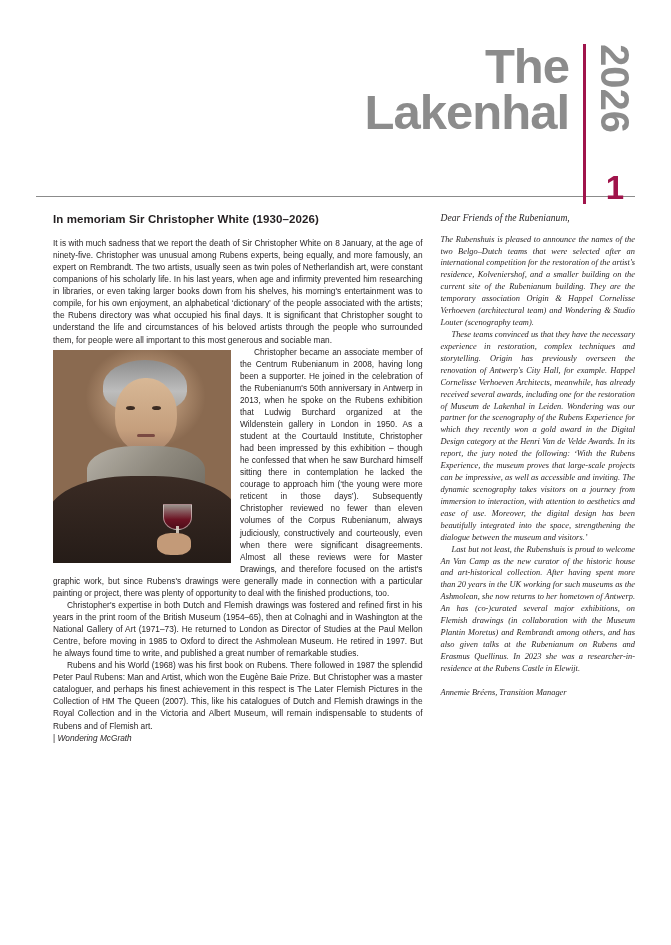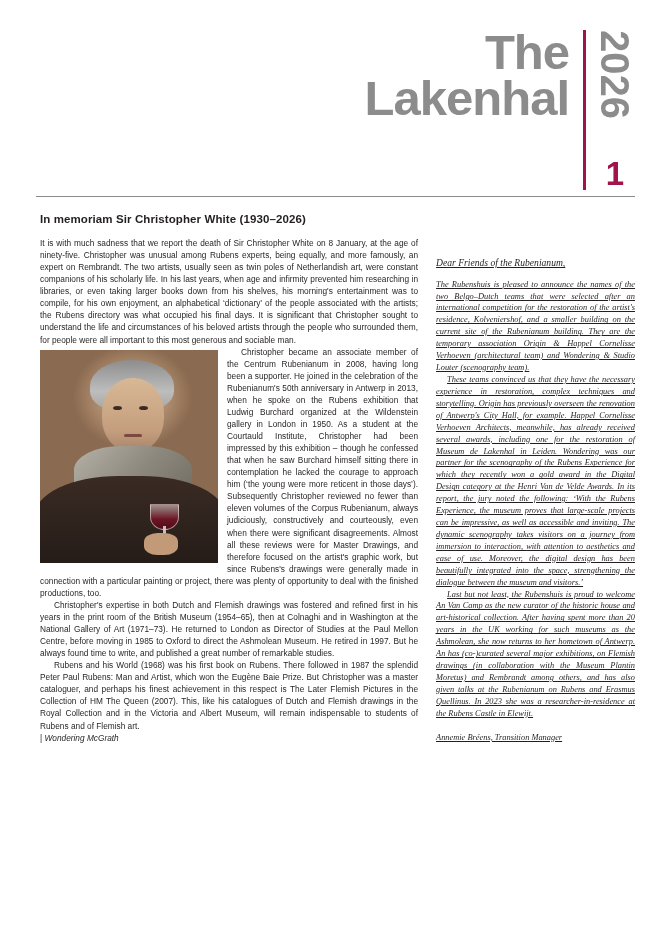--- a/index.html
+++ b/index.html
@@ -17,21 +17,21 @@
     position: relative;
     width: 671px;
     height: 945px;
     padding: 0;
   }
 
   
   .masthead {
     position: relative;
     height: 196px;
-    padding: 30px 36px 0 36px;
+    padding: 44px 36px 0 36px;
     margin-left: 27px;
   }
   .mast-inner {
     display: flex;
     justify-content: flex-end;
     align-items: flex-start;
   }
   .title-block {
     text-align: right;
     line-height: 0.92;
@@ -88,23 +88,22 @@
   
   .rule {
     height: 1px;
     background: #8b8b8b;
     margin: 0 36px;
   }
 
   
   .content {
     display: flex;
-    padding: 14px 36px 0 40px;
+    padding: 14px 36px 0 53px;
     gap: 18px;
-    align-items: flex-end;
   }
   .col-left { width: 380px; }
   .col-right { width: 200px; }
 
   .headline {
     font-size: 11.5px;
     font-weight: bold;
     color: #231f20;
     margin: 2px 0 12px 0;
     letter-spacing: 0.1px;
@@ -210,21 +209,20 @@
   }
 
   
   .letter {
     font-family: "Liberation Serif", serif;
     font-size: 8.4px;
     line-height: 1.42;
     font-style: italic;
     text-align: justify;
     color: #231f20;
-    text-decoration: underline;
   }
   .letter .salut {
     display: block;
     font-size: 9.6px;
     font-style: italic;
     margin-bottom: 9px;
   }
   .letter p { margin: 0; text-indent: 11px; }
   .letter p.first { text-indent: 0; }
   .letter .sig {

